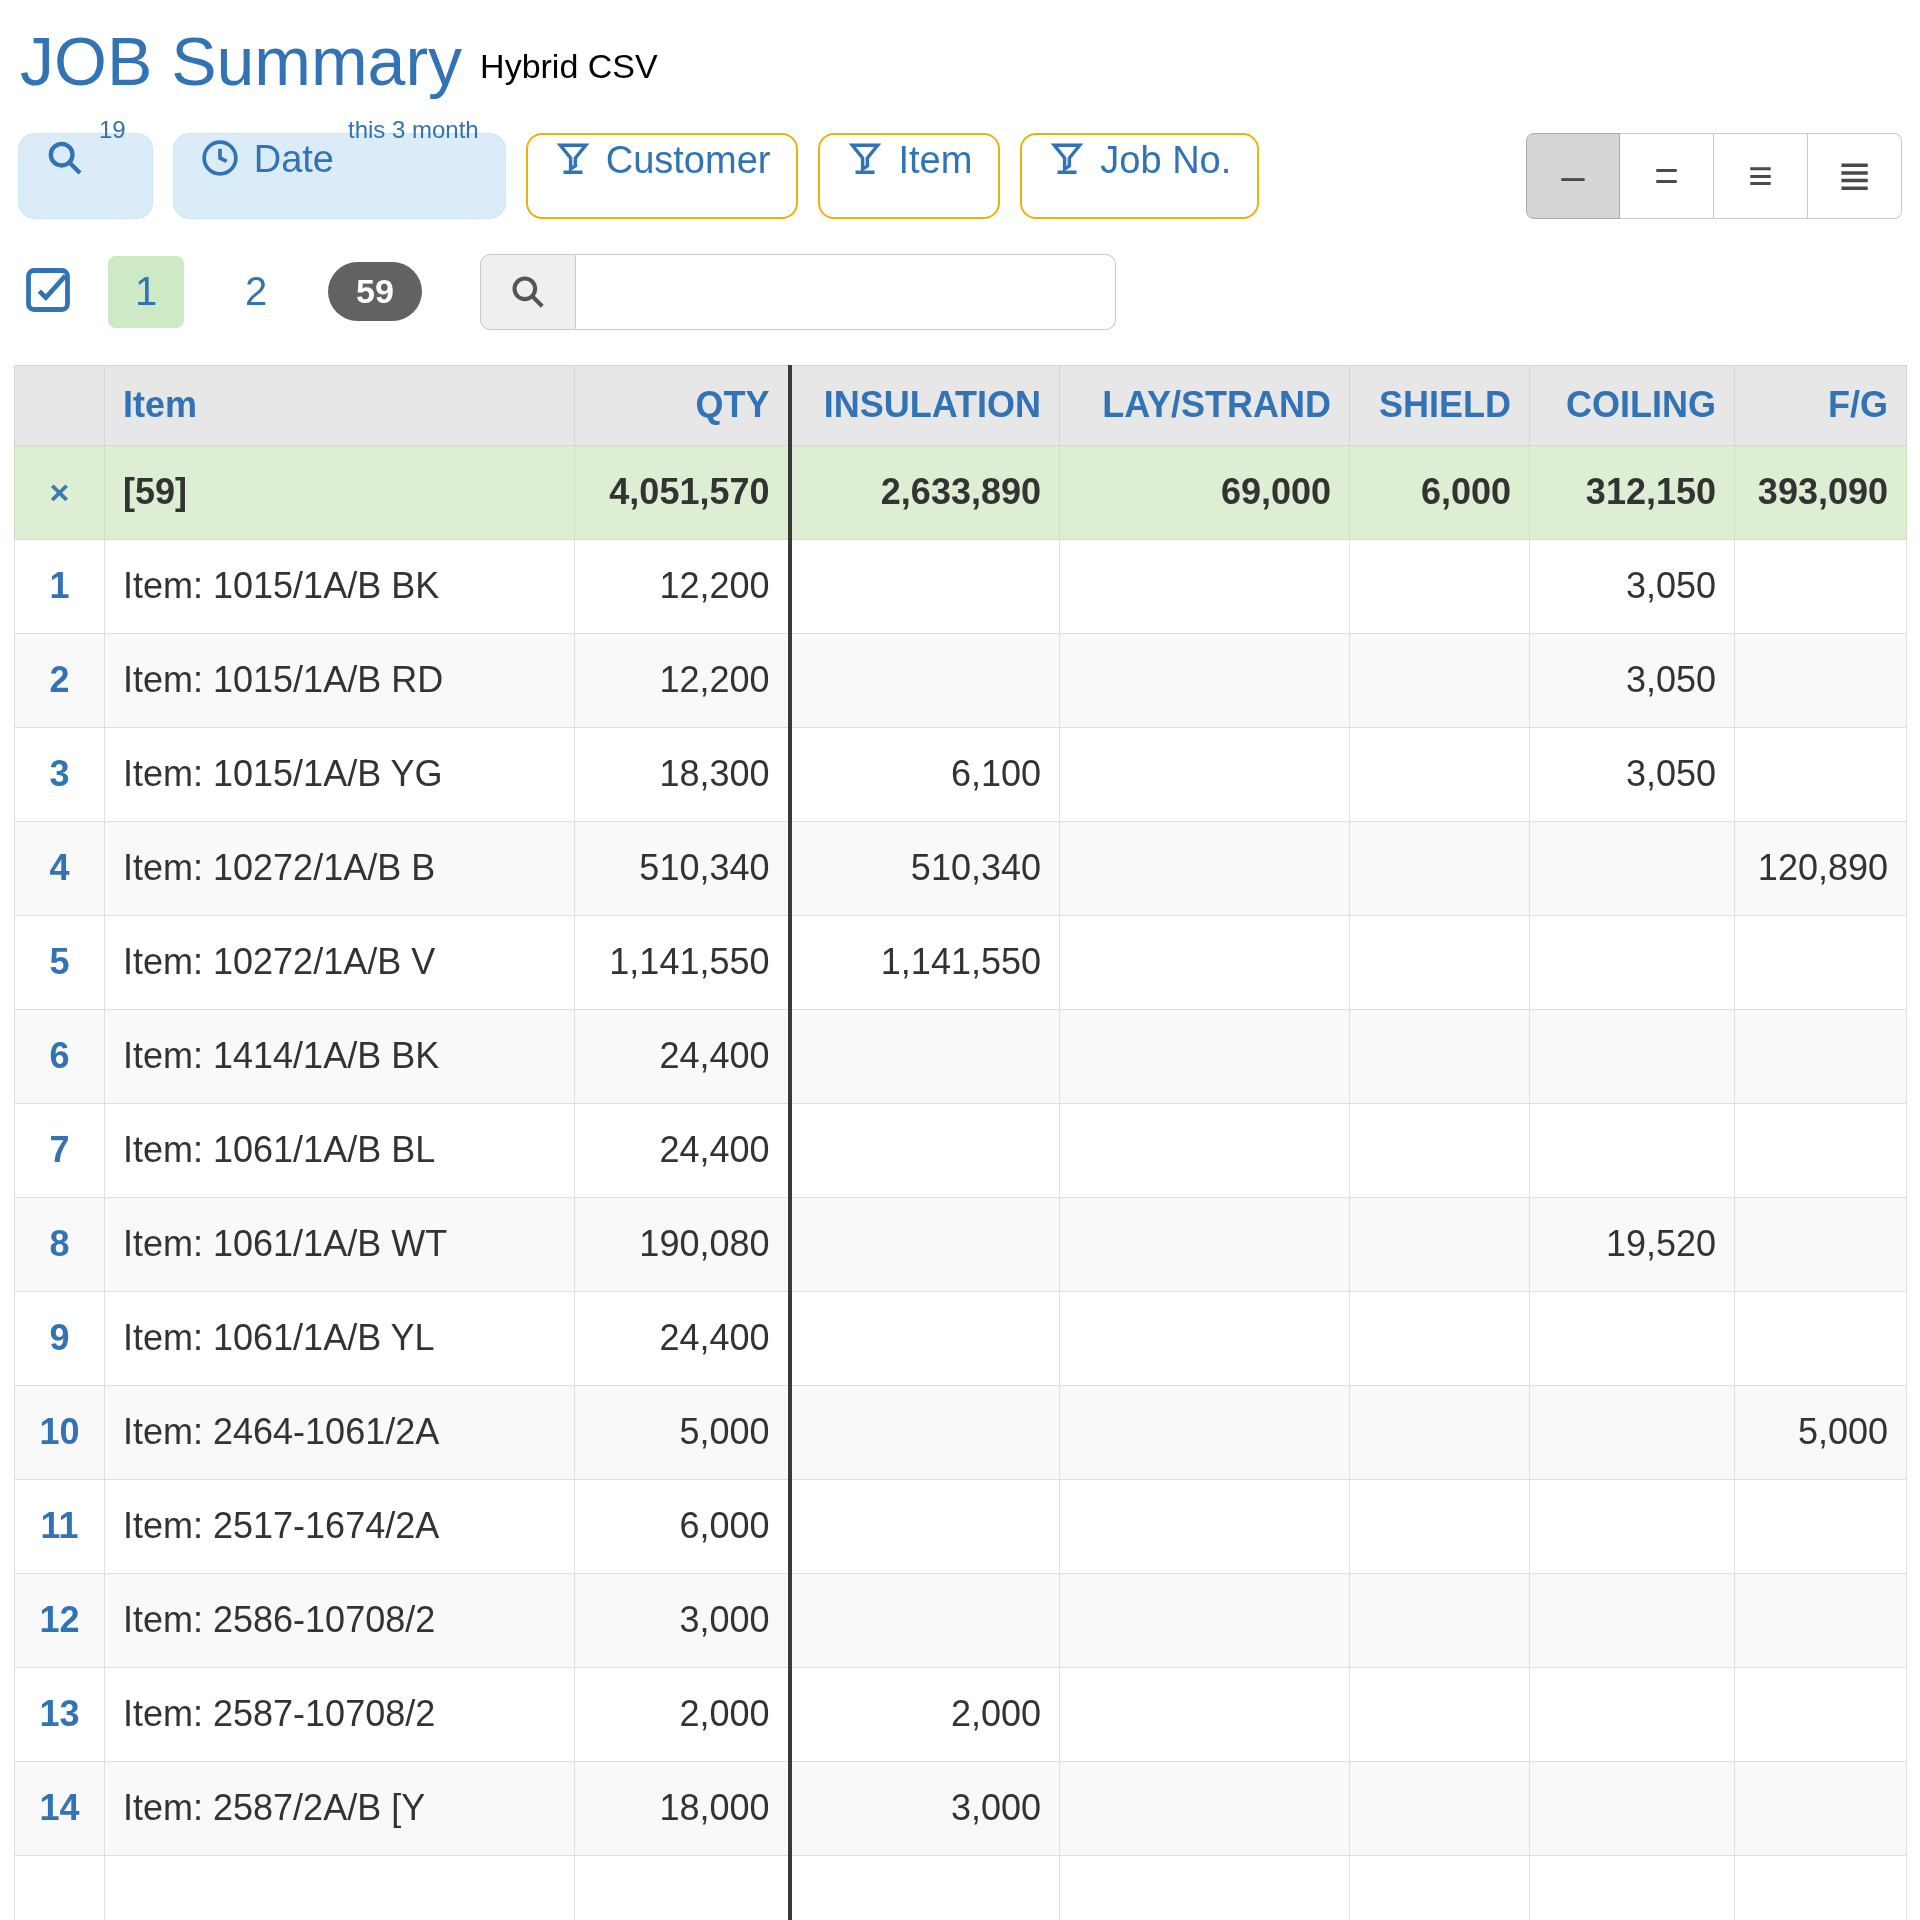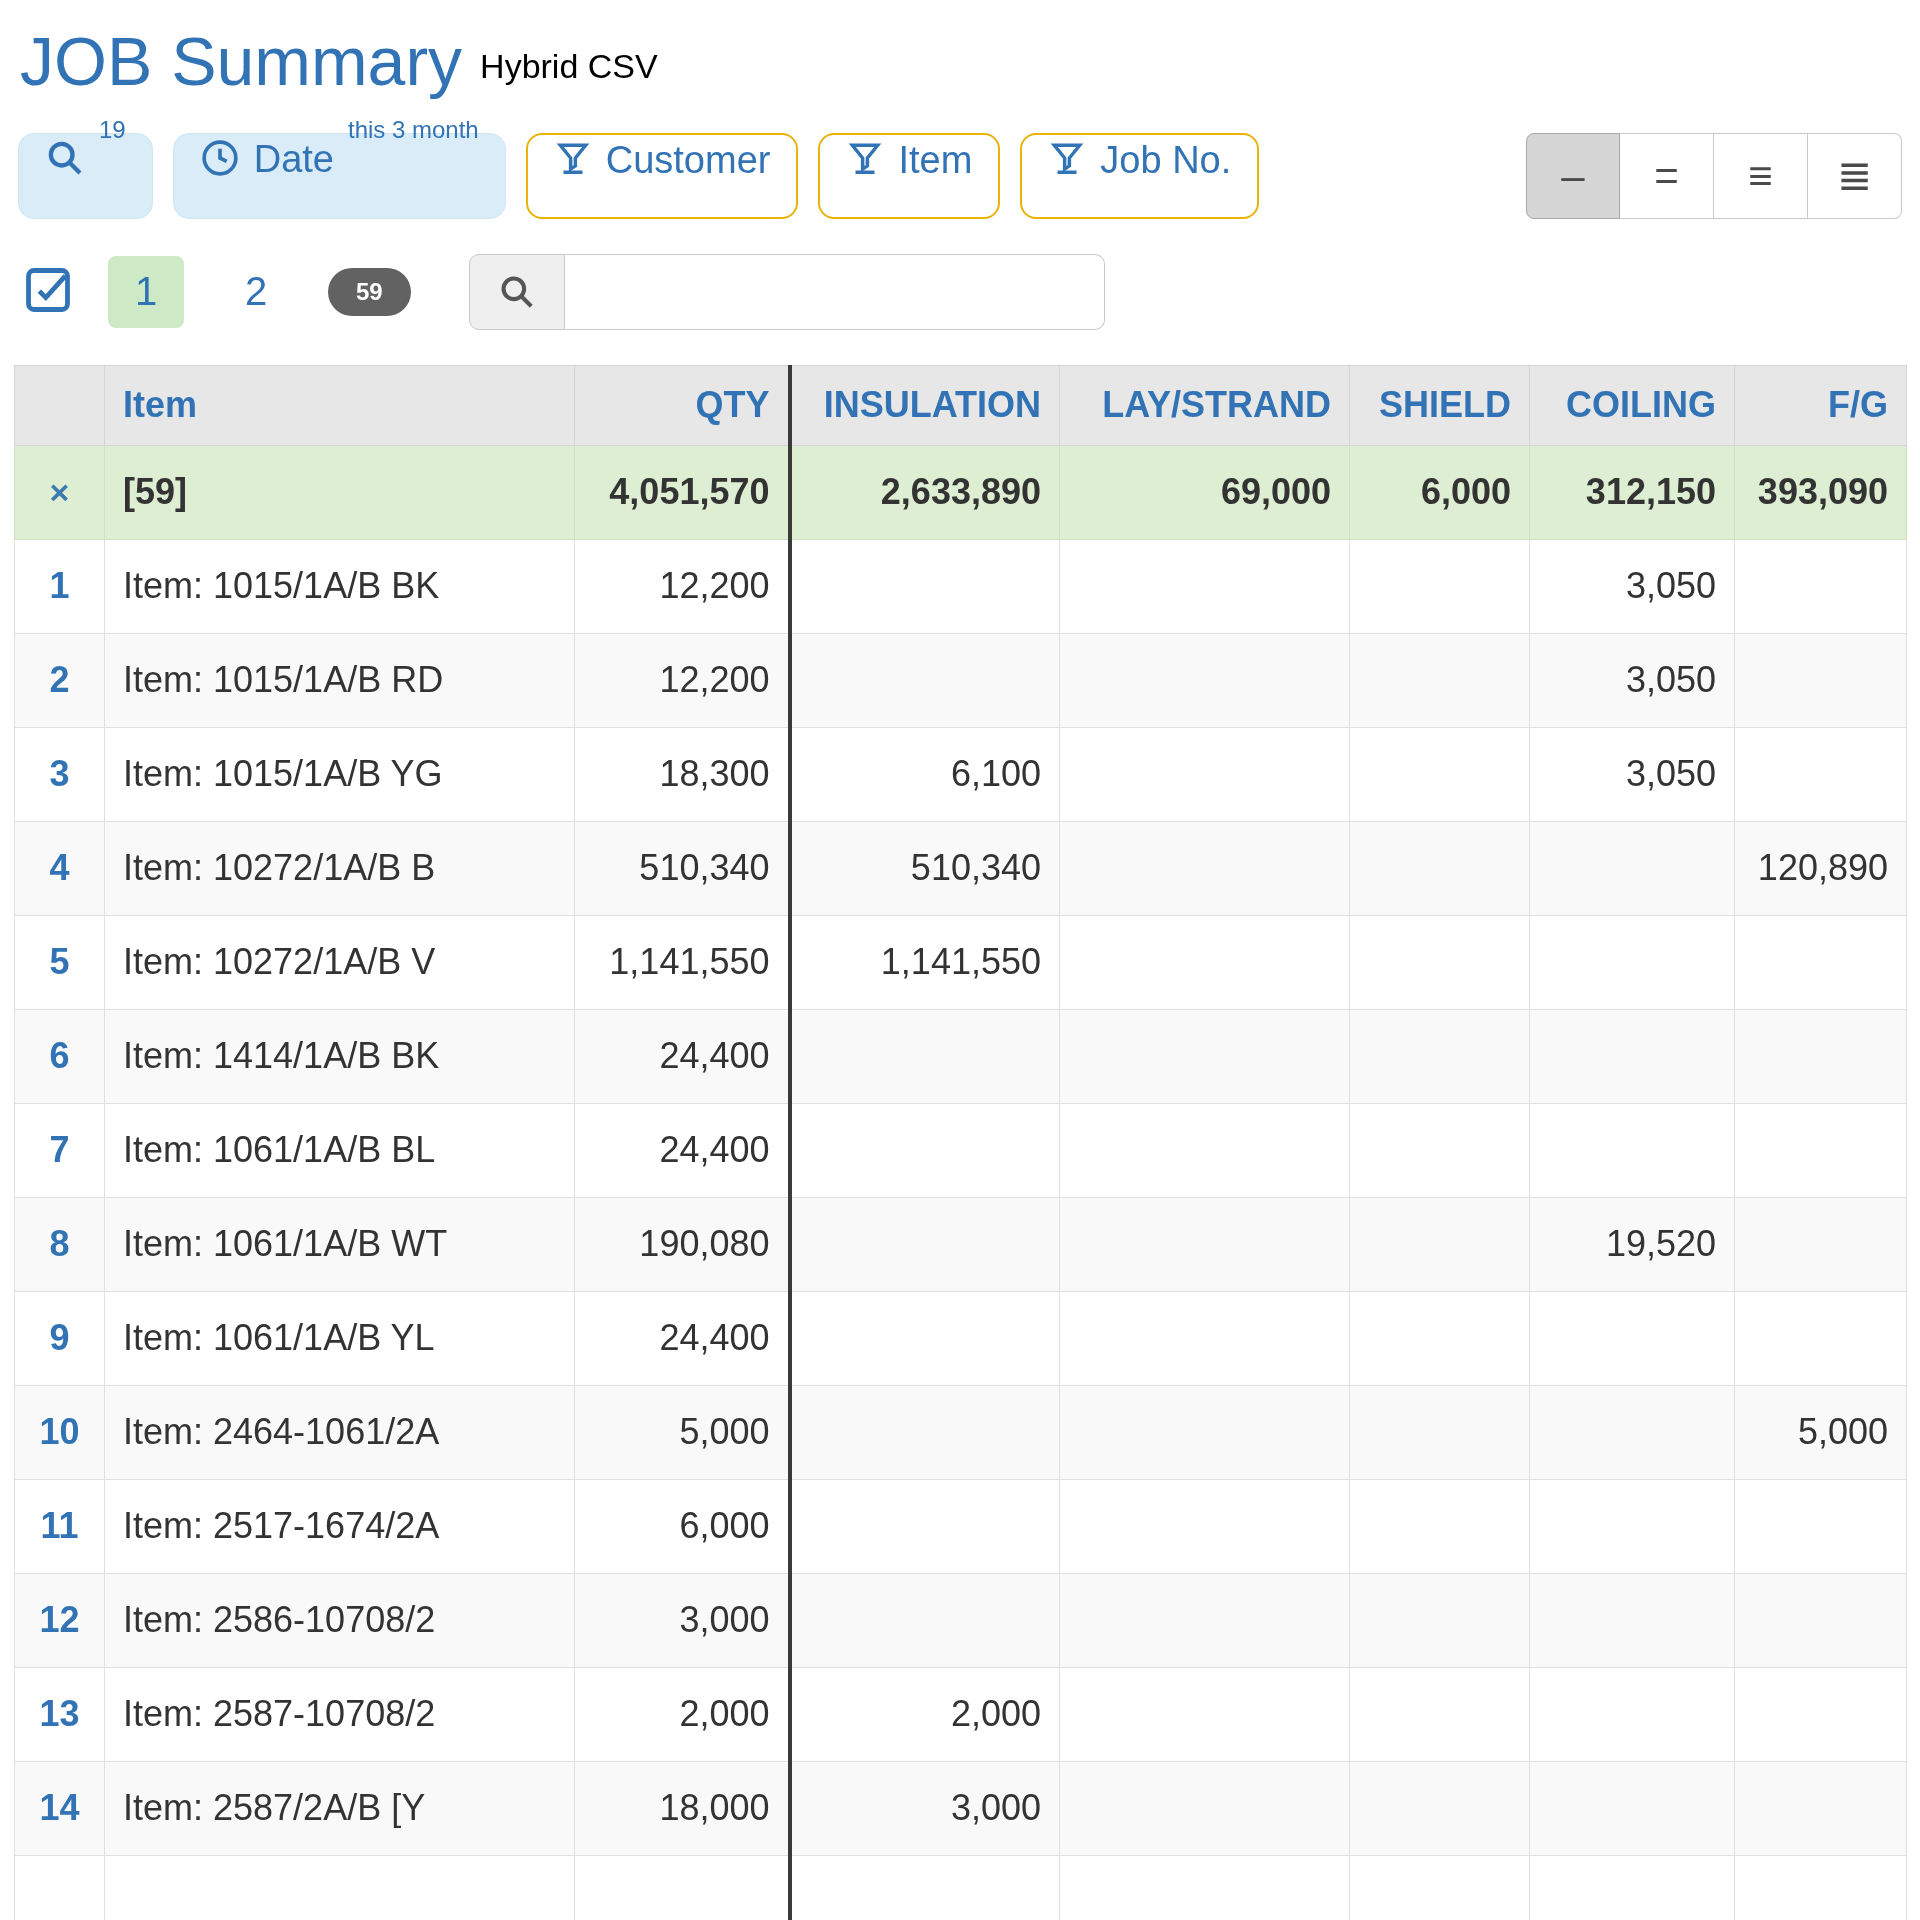--- a/index.html
+++ b/index.html
@@ -40,21 +40,21 @@
   .density-btn.active { background:#d6d6d6; border-color:#a8a8a8; }
 
   
   .pager-row { display:flex; align-items:center; gap:34px; margin-top:34px; height:78px; padding:0 8px; }
   .pager-num {
     min-width:76px; height:72px; display:flex; align-items:center; justify-content:center;
     font-size:40px; color:#3173b5; border-radius:8px; cursor:pointer;
   }
   .pager-num.active { background:#cde9c5; }
   .count-badge {
-    background:#626262; color:#fff; font-size:24px; font-weight:bold;
+    background:#626262; color:#fff; font-size:34px; font-weight:bold;
     border-radius:999px; padding:10px 28px;
   }
   .search-group { display:flex; height:76px; margin-left:24px; }
   .search-addon {
     width:96px; background:#efefef; border:1px solid #c9c9c9;
     border-radius:10px 0 0 10px; display:flex; align-items:center; justify-content:center;
     color:#555;
   }
   .search-input {
     width:540px; border:1px solid #c9c9c9; border-left:none;

